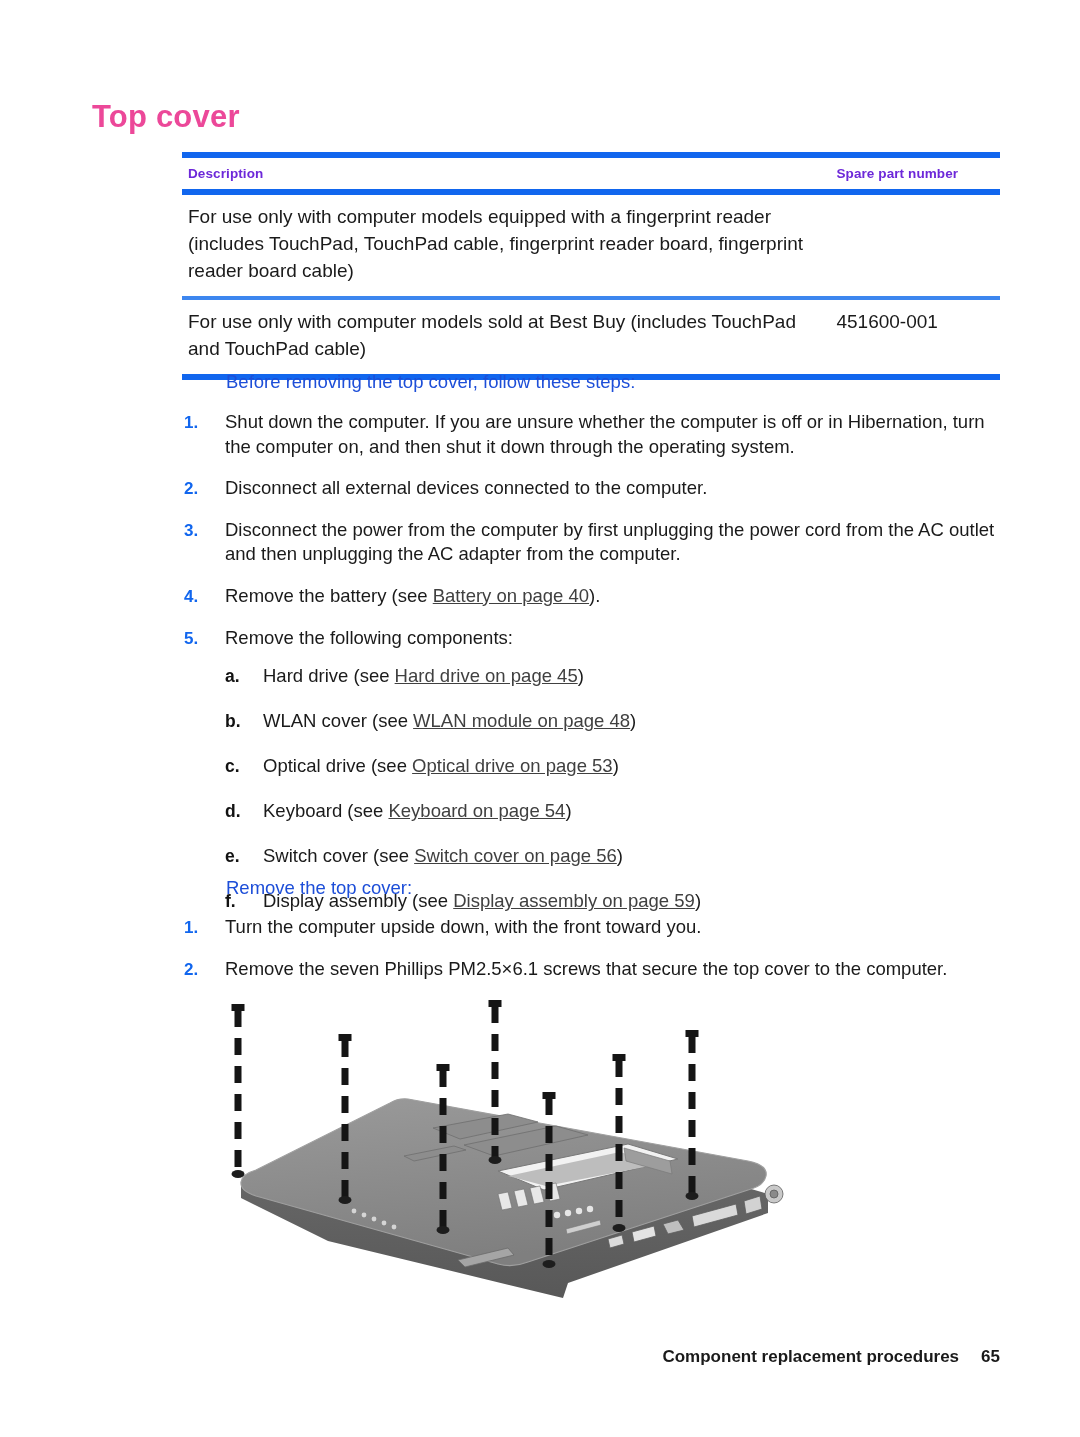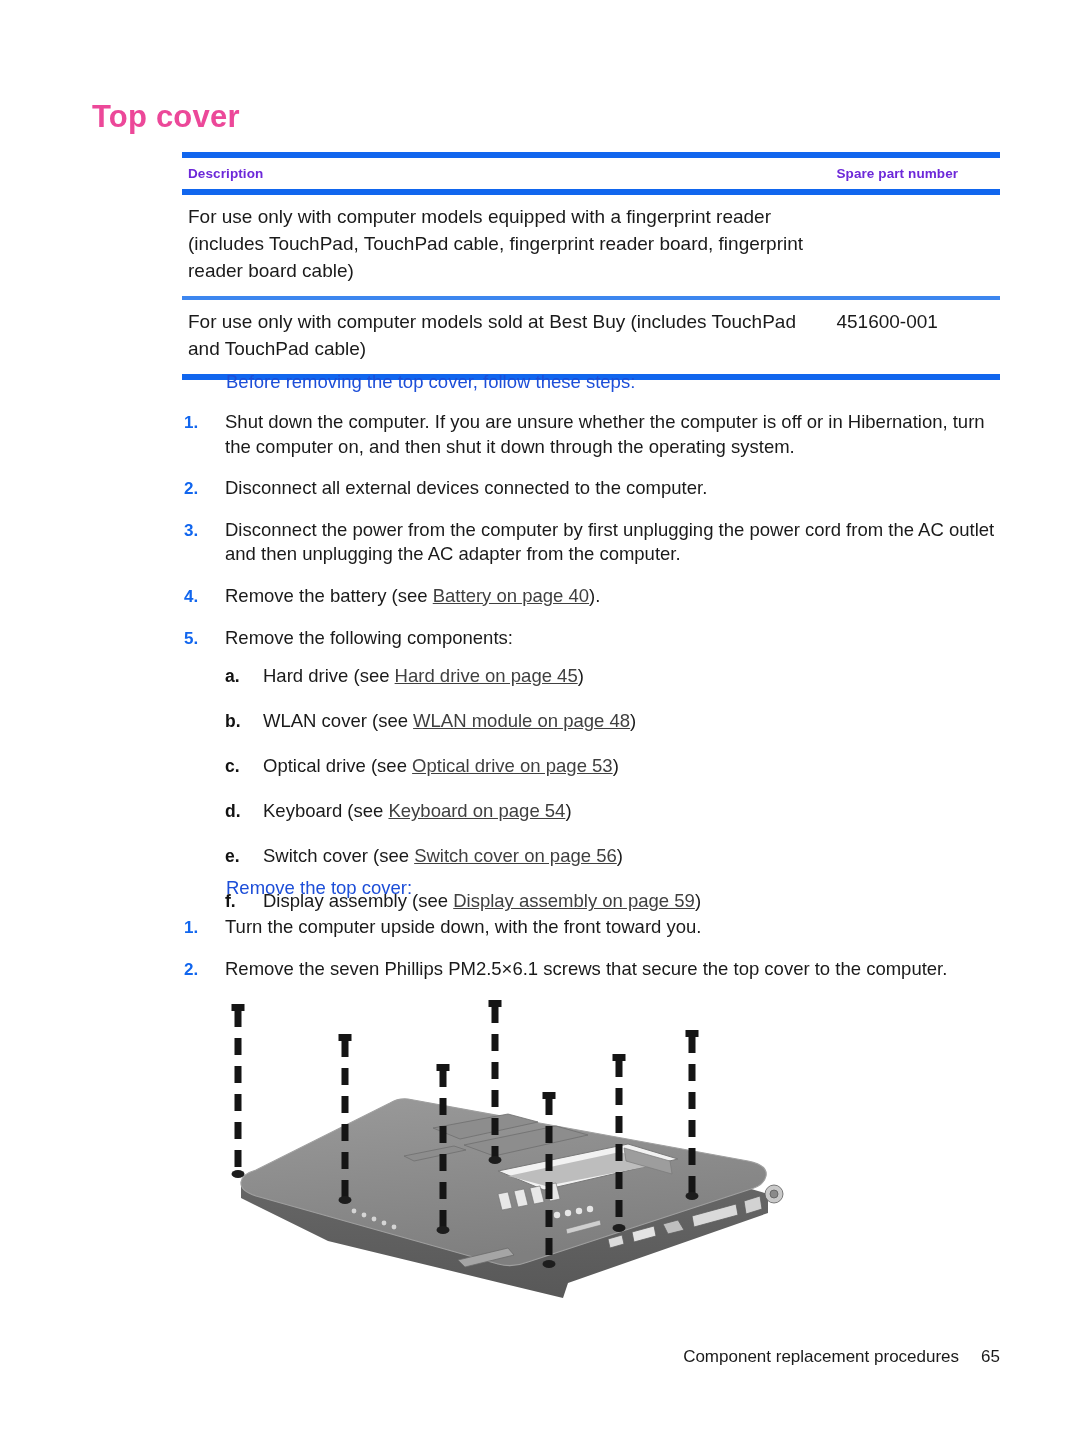--- a/index.html
+++ b/index.html
@@ -145,20 +145,21 @@
 
   
   .footer {
     position: absolute;
     left: 0;
     top: 1347px;
     width: 1000px;
     text-align: right;
     font-size: 17px;
     color: #1a1a1a;
+    font-weight: bold;
   }
   .footer .fnum { margin-left: 22px; }
 </style>
 </head>
 <body>
 
 <div class="page">
 
   <div class="page-title">Top cover</div>
 

